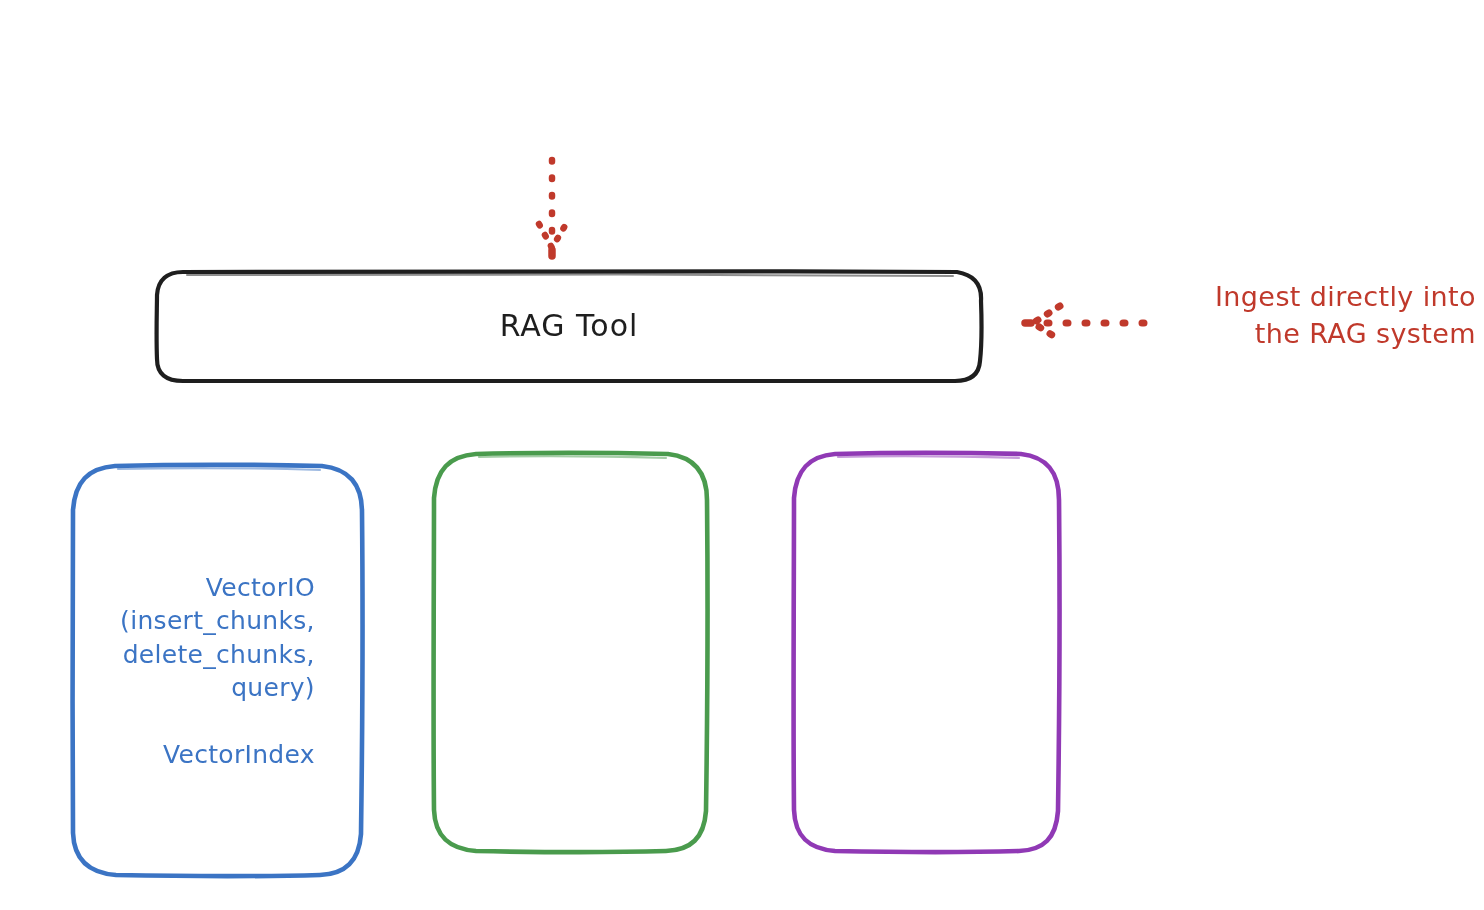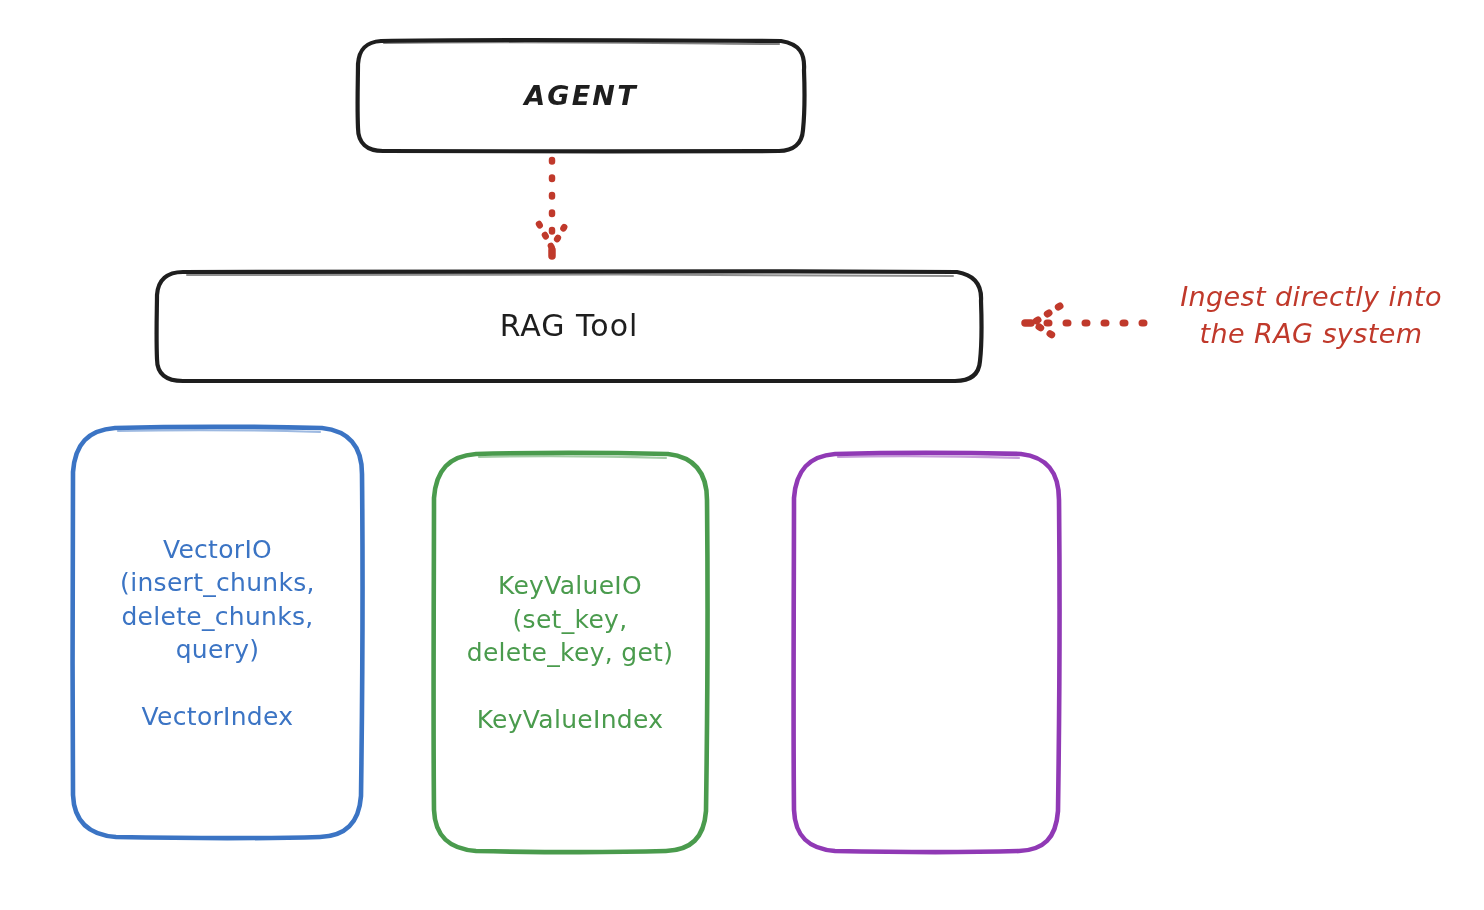--- a/index.html
+++ b/index.html
@@ -71,23 +71,24 @@
   }
   #ragtool-node .label {
     color: #1e1e1e;
     font-size: 30px;
     letter-spacing: 1px;
   }
 
   
   #vectorio-node {
     left: 68px;
-    top: 424px;
+    top: 462px;
     width: 299px;
     height: 418px;
+    text-align: right;
   }
   #vectorio-node .label {
     color: #3b74c4;
     font-size: 25px;
   }
 
   #keyvalueio-node {
     left: 428px;
     top: 450px;
     width: 284px;
@@ -136,39 +137,29 @@
   
   #ingest-annotation {
     position: absolute;
     left: 1146px;
     top: 278px;
     width: 330px;
     color: #c0392b;
     font-size: 27px;
     line-height: 1.38;
     white-space: pre-line;
-    text-align: center;
+    text-align: right;
     letter-spacing: 0.4px;
-    font-style: italic;
   }
 </style>
 </head>
 <body>
 
 <div id="canvas">
 
-  <div class="node" id="agent-node">
-    <svg class="sketch-border" viewBox="0 0 452 116" preserveAspectRatio="none">
-      <path d="M26 3 C 120 1, 250 2, 426 3 C 445 6, 450 16, 449 32 C 450 58, 449 82, 448 92
-               C 447 106, 438 113, 424 113 C 300 114, 140 113, 28 113
-               C 12 113, 3 105, 3 90 C 2 66, 3 40, 3 26 C 4 11, 11 4, 26 3 Z" stroke="#1e1e1e" stroke-width="4.2"></path>
-      <path d="M29 5 C 150 3, 300 5, 424 6" stroke="#1e1e1e" stroke-width="2.2" opacity="0.55"></path>
-    </svg>
-    <span class="label">AGENT</span>
-  </div>
 
   <svg class="arrow-svg" id="agent-to-ragtool-arrow" viewBox="0 0 100 110">
     <path d="M44 2 L 44 86" stroke="#c0392b" stroke-width="6.5" stroke-dasharray="1.5 16"></path>
     <path d="M31 66 L 44 90 L 58 66" stroke="#c0392b" stroke-width="6.5" stroke-dasharray="1.5 11"></path>
     <path d="M44 92 L 44 98" stroke="#c0392b" stroke-width="7.5"></path>
   </svg>
 
   <div class="node" id="ragtool-node">
     <svg class="sketch-border" viewBox="0 0 832 116" preserveAspectRatio="none">
       <path d="M30 4 C 200 2, 520 3, 804 4 C 822 7, 829 17, 828 33 C 829 60, 828 84, 827 93
@@ -205,25 +196,20 @@
   </div>
 
   <div class="node" id="keyvalueio-node">
     <svg class="sketch-border" viewBox="0 0 284 406" preserveAspectRatio="none">
       <path d="M48 4 C 118 2, 200 3, 240 4 C 266 7, 279 22, 279 50
                C 280 146, 279 292, 278 361 C 276 388, 263 400, 238 401
                C 170 403, 96 402, 48 401 C 22 399, 7 387, 6 360
                C 5 262, 6 118, 6 48 C 8 20, 21 6, 48 4 Z" stroke="#4a9b4d" stroke-width="4.6"></path>
       <path d="M51 7 C 130 5, 205 7, 238 8" stroke="#4a9b4d" stroke-width="2.2" opacity="0.5"></path>
     </svg>
-    <span class="label">KeyValueIO
-(set_key,
-delete_key, get)
-
-KeyValueIndex</span>
   </div>
 
   <div class="node" id="relationalio-node">
     <svg class="sketch-border" viewBox="0 0 276 406" preserveAspectRatio="none">
       <path d="M47 4 C 115 2, 196 3, 233 4 C 259 7, 271 22, 271 50
                C 272 146, 271 292, 270 361 C 268 388, 256 400, 231 401
                C 166 403, 94 402, 47 401 C 21 399, 7 387, 6 360
                C 5 262, 6 118, 6 48 C 8 20, 21 6, 47 4 Z" stroke="#9039b5" stroke-width="4.6"></path>
       <path d="M50 7 C 126 5, 198 7, 231 8" stroke="#9039b5" stroke-width="2.2" opacity="0.5"></path>
     </svg>

